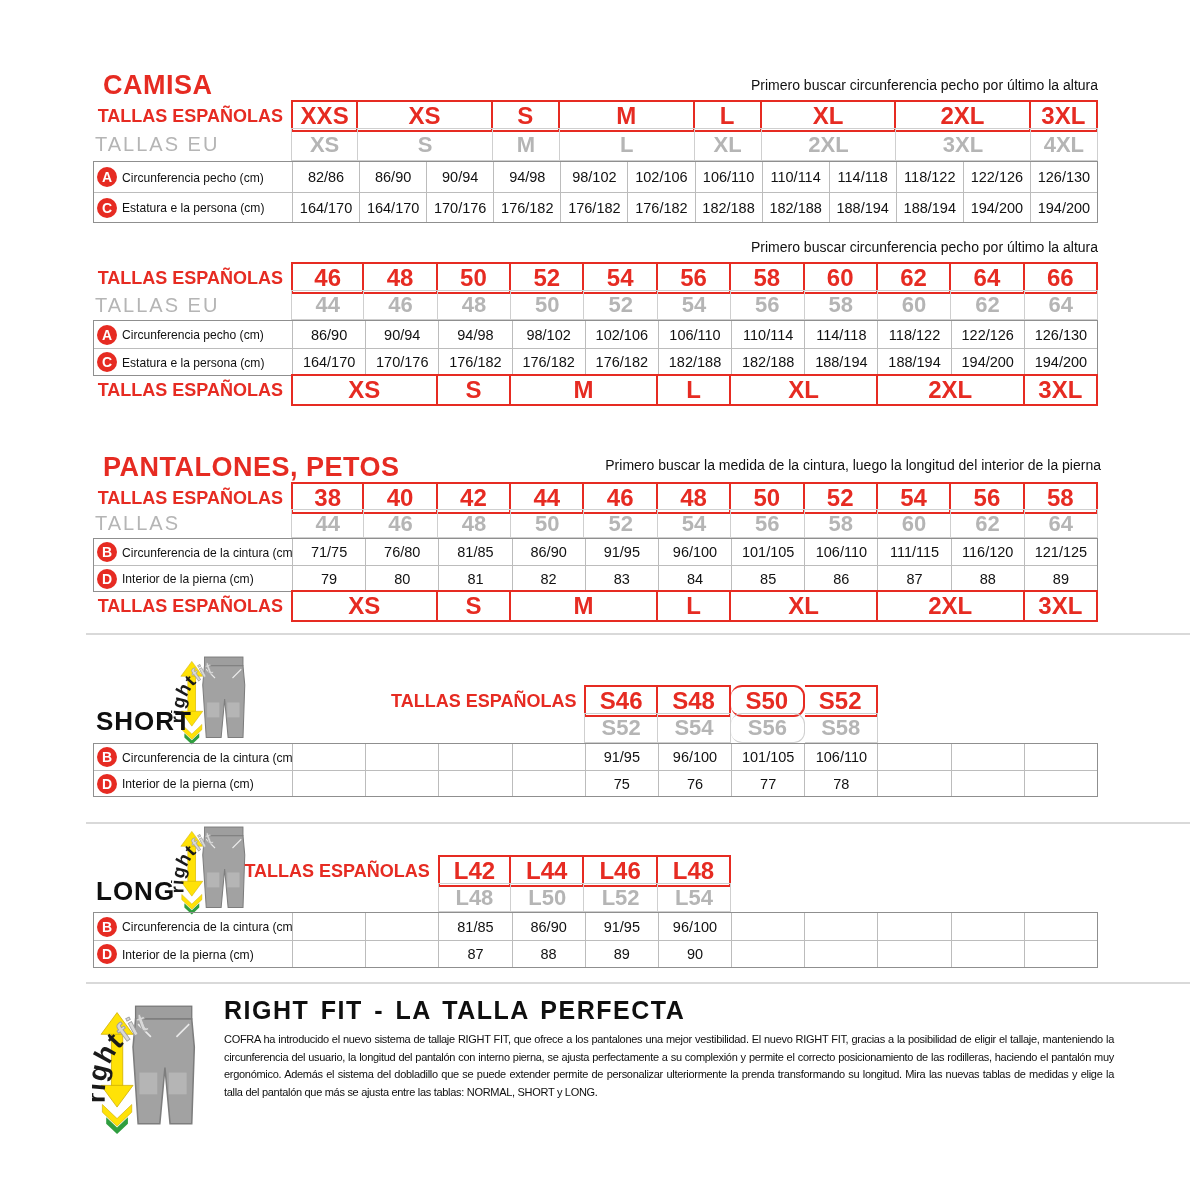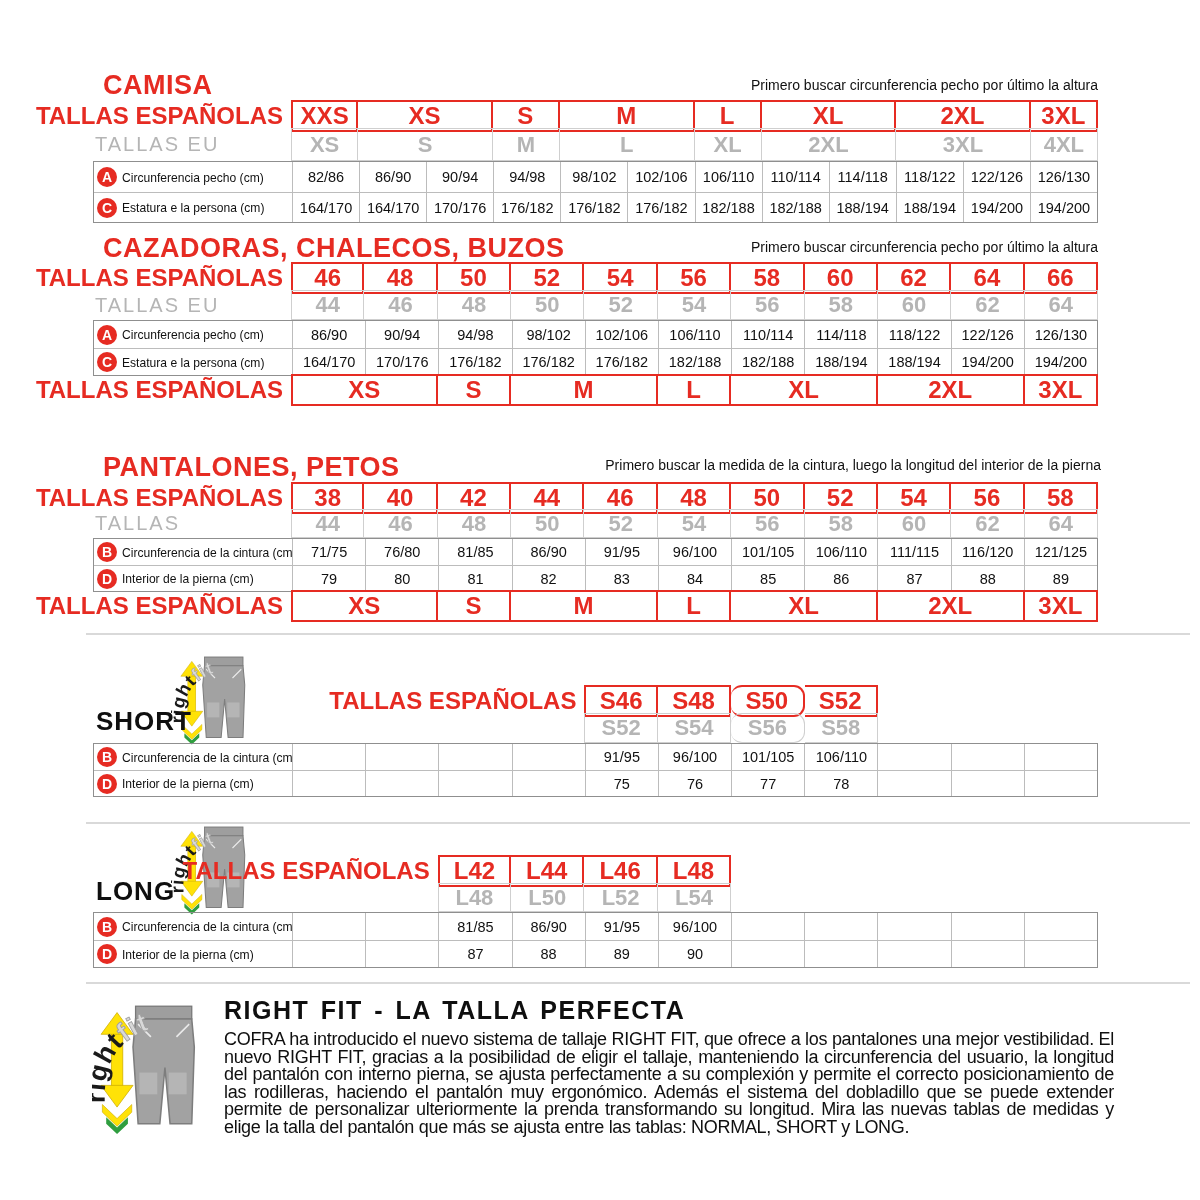--- a/index.html
+++ b/index.html
@@ -10,21 +10,21 @@
   .abs{position:absolute;left:85px;width:1005px;box-sizing:border-box;}
   .grid12{display:grid;grid-template-columns:198px repeat(12,1fr);}
   .grid11{display:grid;grid-template-columns:198px repeat(11,1fr);}
   .cell{display:flex;align-items:center;justify-content:center;box-sizing:border-box;min-width:0;}
 
   .sec-title{position:absolute;left:95px;color:var(--red);font-weight:bold;
              font-size:27px;letter-spacing:0.5px;white-space:nowrap;}
   .note{position:absolute;font-size:14px;color:#111;white-space:nowrap;}
 
   
-  .rlabel{color:var(--red);font-weight:bold;font-size:24px;justify-content:flex-end;
+  .rlabel{color:var(--red);font-weight:bold;font-size:18px;justify-content:flex-end;
           padding-right:8px;white-space:nowrap;}
   .rc{border:2px solid var(--red);border-left:none;color:var(--red);
       font-weight:bold;font-size:24px;background:#fff;}
   .rc.first{border-left:2px solid var(--red);}
 
   
   .glabel{color:var(--graytxt);font-weight:normal;font-size:20px;letter-spacing:2px;
           justify-content:flex-start;padding-left:2px;white-space:nowrap;}
   .gc{border:1px solid #cfcfcf;border-left:none;color:var(--graytxt);
       font-weight:bold;font-size:22px;}
@@ -41,21 +41,21 @@
 
   .sp2{grid-column:span 2;}
   .c4{grid-column:4;} .c5{grid-column:5;} .c6{grid-column:6;} .c7{grid-column:7;}
   .c8{grid-column:8;border-radius:11px;} .c9{grid-column:9;}
   .span1-6{grid-column:1/6;} .span1-4{grid-column:1/4;}
 
   .hr{position:absolute;left:78px;width:1104px;height:2px;background:#d9d9d9;}
   .side-label{position:absolute;left:88px;font-weight:bold;font-size:26px;color:#0f0f0f;letter-spacing:1px;}
   .rf-heading{position:absolute;left:216px;top:996px;font-weight:bold;font-size:25px;
               letter-spacing:1.5px;word-spacing:3px;color:#0f0f0f;white-space:nowrap;}
-  .rf-text{position:absolute;left:216px;top:1031px;width:890px;font-size:18px;
+  .rf-text{position:absolute;left:216px;top:1031px;width:890px;font-size:11px;
            line-height:17.6px;letter-spacing:-0.3px;text-align:justify;color:#0f0f0f;}
   .logo{position:absolute;}
 </style>
 </head>
 <body>
 
 <div id="canvas">
 
   <div class="sec-title" style="top:70px">CAMISA</div>
   <div class="note" style="top:77px;right:110px">Primero buscar circunferencia pecho por último la altura</div>
@@ -112,21 +112,20 @@
     <div class="cell dc rtop">176/182</div>
     <div class="cell dc rtop">176/182</div>
     <div class="cell dc rtop">182/188</div>
     <div class="cell dc rtop">182/188</div>
     <div class="cell dc rtop">188/194</div>
     <div class="cell dc rtop">188/194</div>
     <div class="cell dc rtop">194/200</div>
     <div class="cell dc rtop">194/200</div>
   </div>
 
-  <div class="sec-title" style="top:233px">CAZADORAS, CHALECOS, BUZOS</div>
   <div class="note" style="top:239px;right:110px">Primero buscar circunferencia pecho por último la altura</div>
 
   <div class="abs grid11" style="top:262px;height:28px">
     <div class="cell rlabel">TALLAS ESPAÑOLAS</div>
     <div class="cell rc first">46</div>
     <div class="cell rc">48</div>
     <div class="cell rc">50</div>
     <div class="cell rc">52</div>
     <div class="cell rc">54</div>
     <div class="cell rc">56</div>

